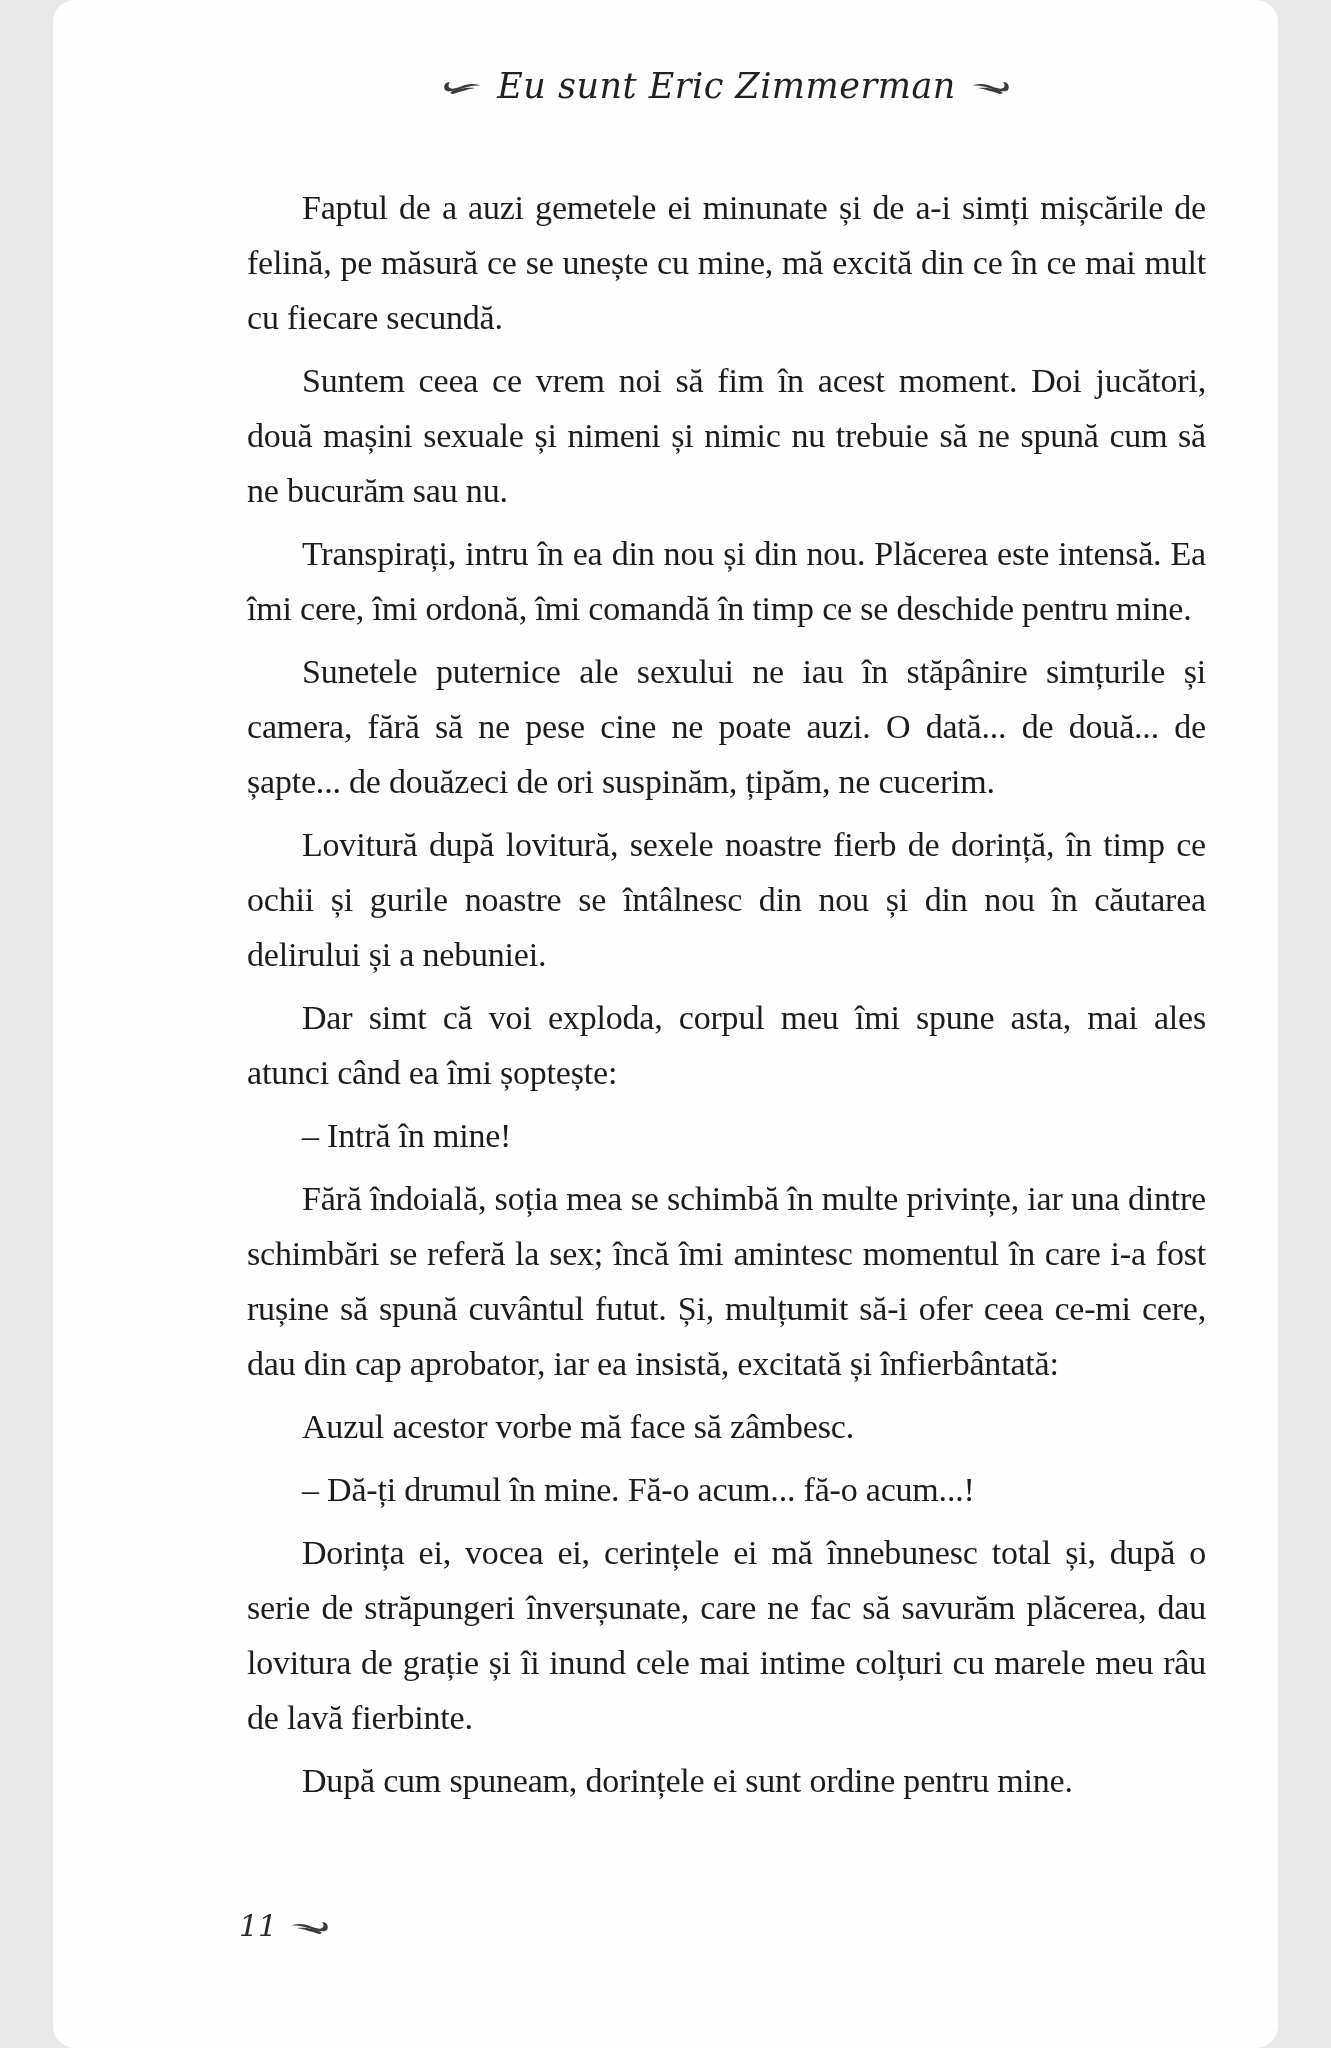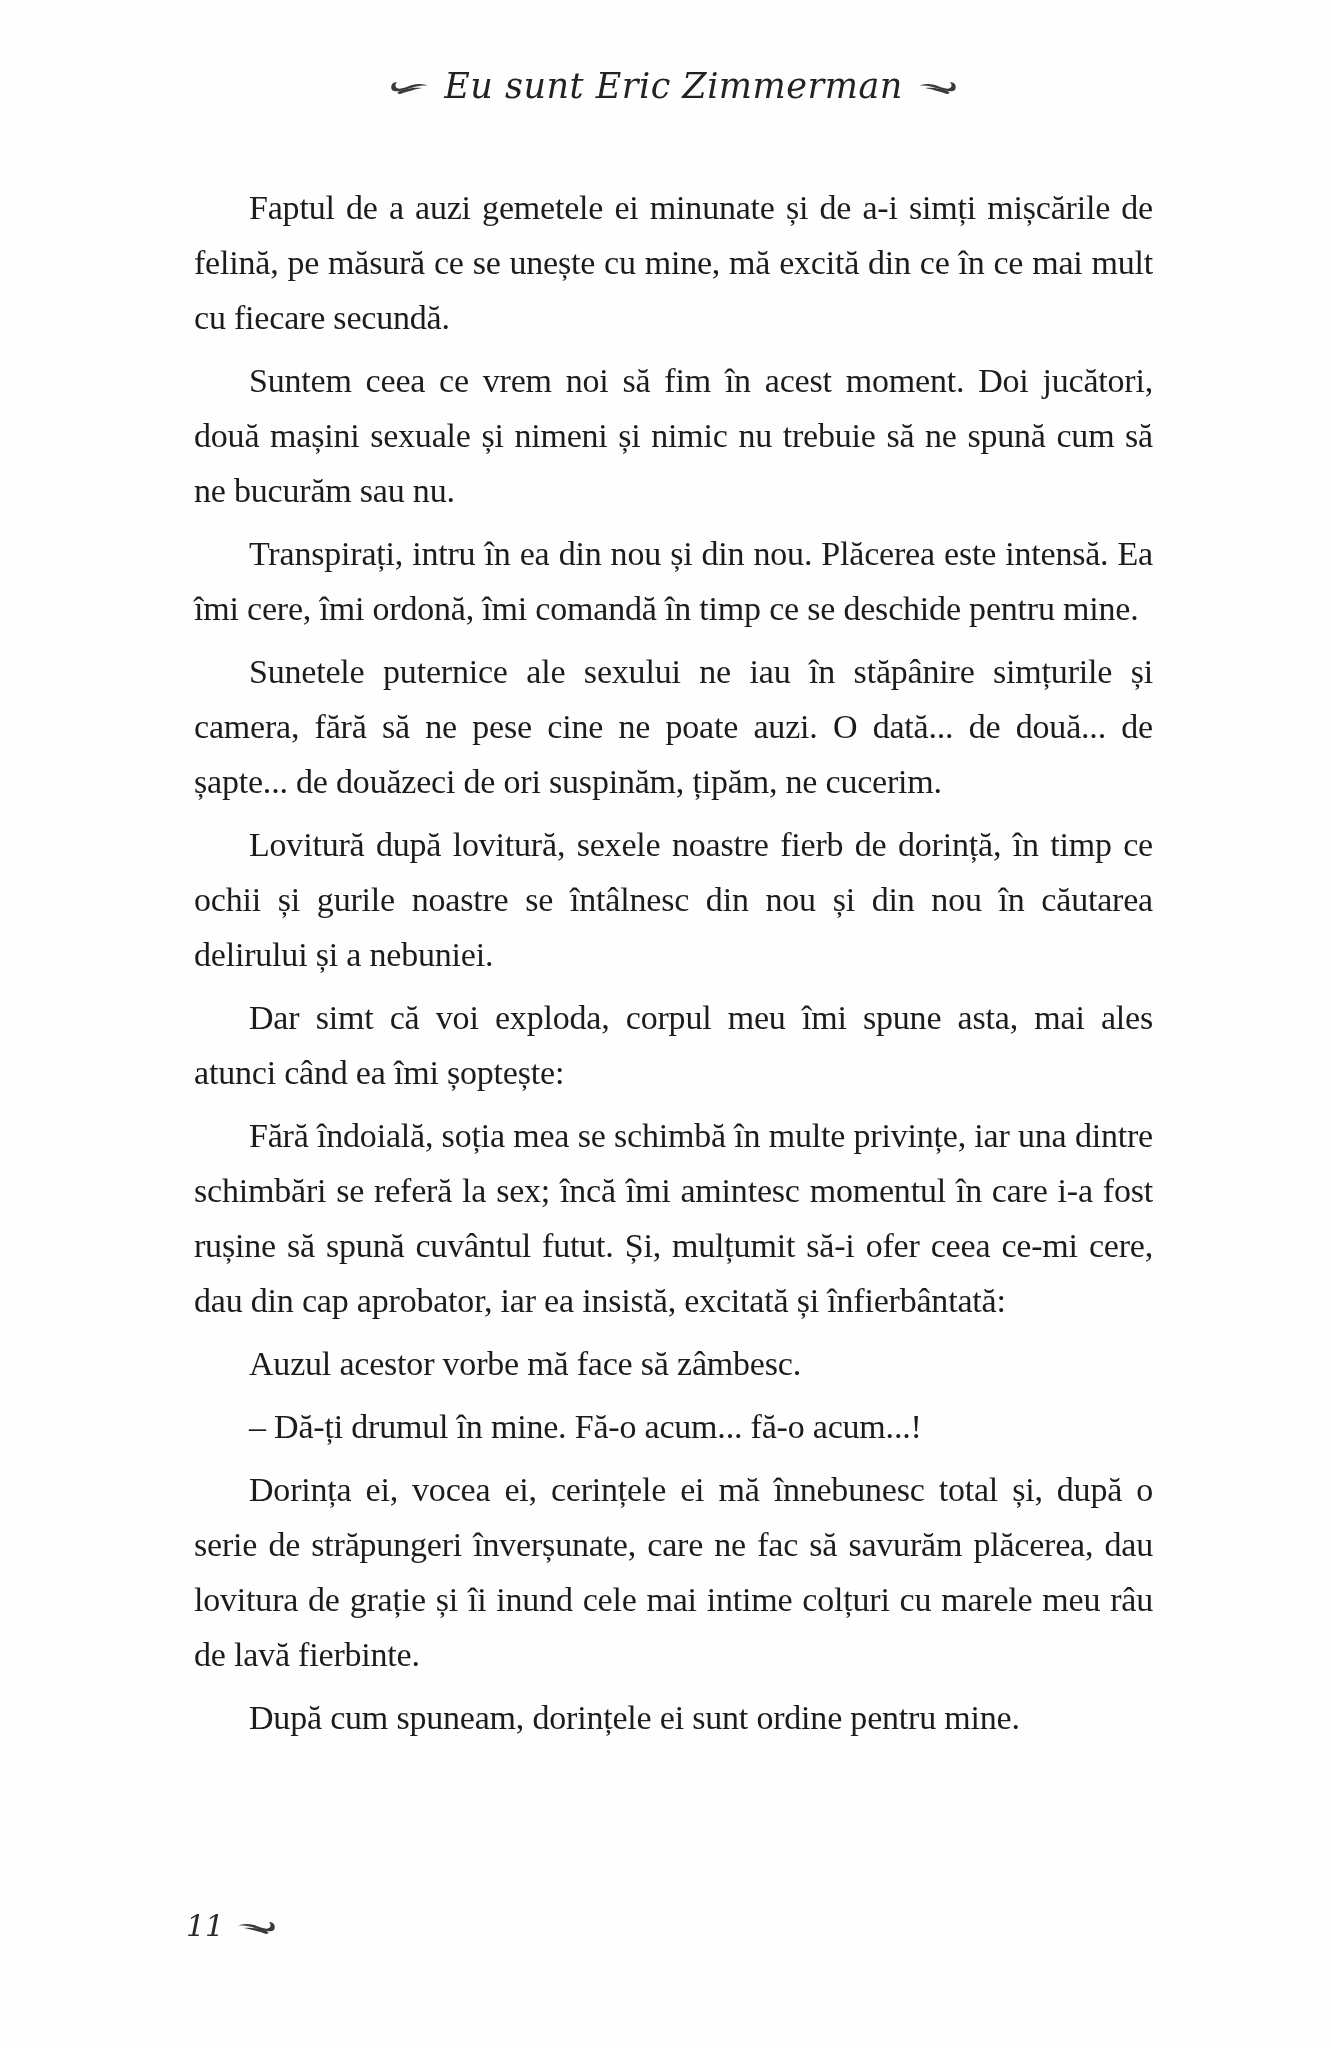--- a/index.html
+++ b/index.html
@@ -2,27 +2,28 @@
 <html lang="ro"><head>
 <meta charset="utf-8">
 <style>
   html, body {
     margin: 0;
     padding: 0;
     background: #e8e8e8;
   }
   .page {
     position: relative;
-    width: 1331px;
+    width: 1225px;
     height: 2048px;
     margin: 0 auto;
     background: #fefefe;
     color: #1e1e1e;
     font-family: "Liberation Serif", serif;
     overflow: hidden;
+    border-radius: 22px;
   }
   .running-header {
     position: absolute;
     top: 66px;
     left: 186px;
     width: 975px;
     display: flex;
     align-items: center;
     justify-content: center;
     gap: 14px;
@@ -90,20 +91,21 @@
     </span>
   </div>
 
   <div class="body-text">
     <p>Faptul de a auzi gemetele ei minunate și de a-i simți mișcările de felină, pe măsură ce se unește cu mine, mă excită din ce în ce mai mult cu fiecare secundă.</p>
     <p>Suntem ceea ce vrem noi să fim în acest moment. Doi jucători, două mașini sexuale și nimeni și nimic nu trebuie să ne spună cum să ne bucurăm sau nu.</p>
     <p>Transpirați, intru în ea din nou și din nou. Plăcerea este intensă. Ea îmi cere, îmi ordonă, îmi comandă în timp ce se deschide pentru mine.</p>
     <p>Sunetele puternice ale sexului ne iau în stăpânire simțurile și camera, fără să ne pese cine ne poate auzi. O dată... de două... de șapte... de douăzeci de ori suspinăm, țipăm, ne cucerim.</p>
     <p>Lovitură după lovitură, sexele noastre fierb de dorință, în timp ce ochii și gurile noastre se întâlnesc din nou și din nou în căutarea delirului și a nebuniei.</p>
     <p>Dar simt că voi exploda, corpul meu îmi spune asta, mai ales atunci când ea îmi șoptește:</p>
+    <p>– Intră în mine!</p>
     <p>Fără îndoială, soția mea se schimbă în multe privințe, iar una dintre schimbări se referă la sex; încă îmi amintesc momentul în care i-a fost rușine să spună cuvântul futut. Și, mulțumit să-i ofer ceea ce-mi cere, dau din cap aprobator, iar ea insistă, excitată și înfierbântată:</p>
     <p>Auzul acestor vorbe mă face să zâmbesc.</p>
     <p>– Dă-ți drumul în mine. Fă-o acum... fă-o acum...!</p>
     <p>Dorința ei, vocea ei, cerințele ei mă înnebunesc total și, după o serie de străpungeri înverșunate, care ne fac să savurăm plăcerea, dau lovitura de grație și îi inund cele mai intime colțuri cu marele meu râu de lavă fierbinte.</p>
     <p>După cum spuneam, dorințele ei sunt ordine pentru mine.</p>
   </div>
 
   <div class="page-footer">
     <span>11</span>
     <span class="flourish mirrored">

